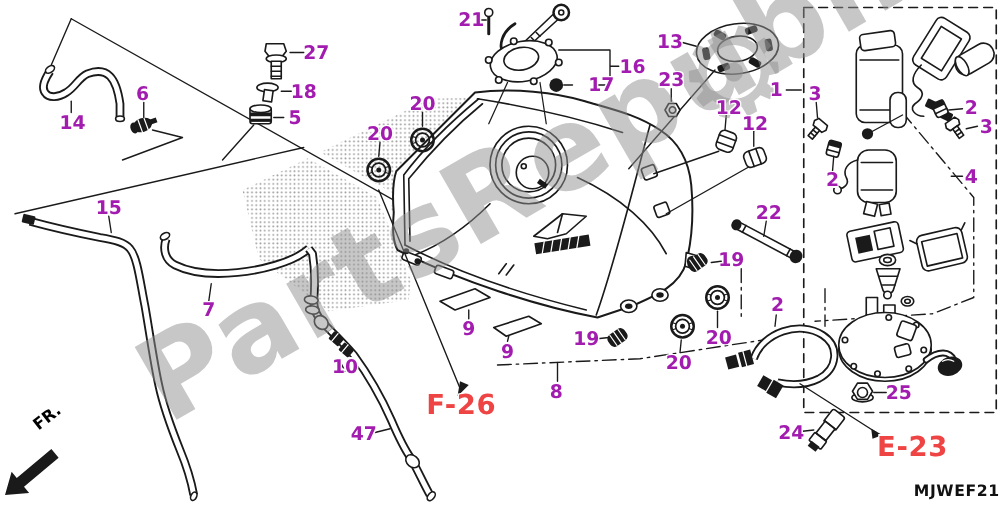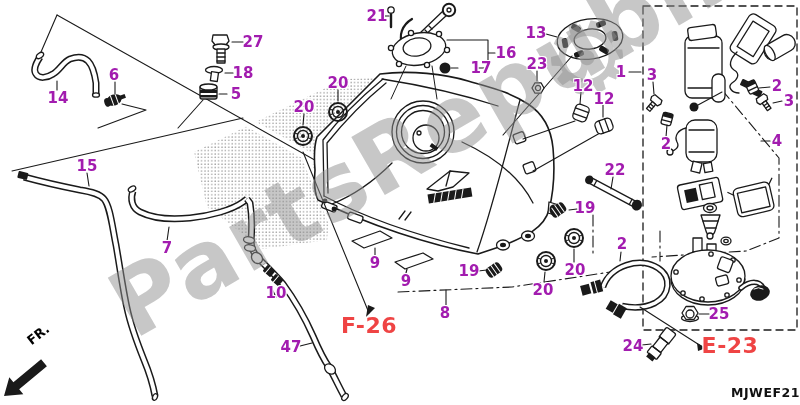--- a/index.html
+++ b/index.html
@@ -442,18 +442,18 @@
       <div class="callout" style="left: 543px; top: 290px;">20</div>
       <div class="callout" style="left: 575px; top: 270px;">20</div>
       <div class="callout" style="left: 377px; top: 16px;">21</div>
       <div class="callout" style="left: 615px; top: 170px;">22</div>
       <div class="callout" style="left: 537px; top: 64px;">23</div>
       <div class="callout" style="left: 633px; top: 346px; text-align: center;">24</div>
       <div class="callout" style="left: 719px; top: 314px;">25</div>
       <div class="callout" style="left: 291px; top: 347px;">47</div>
       <div class="callout" style="left: 253px; top: 42px;">27</div>
       <div class="groupref" style="left: 369px; top: 325px;">F-26</div>
-      <div class="groupref" style="left: 730px; top: 345px; text-align: right;">E-23</div>
+      <div class="groupref" style="left: 730px; top: 358px; text-align: right;">E-23</div>
     </div>
 
   <div id="fr-label">FR.</div>
   <div id="diagram-code">MJWEF2100</div>
 </div>
 
 </body></html>

